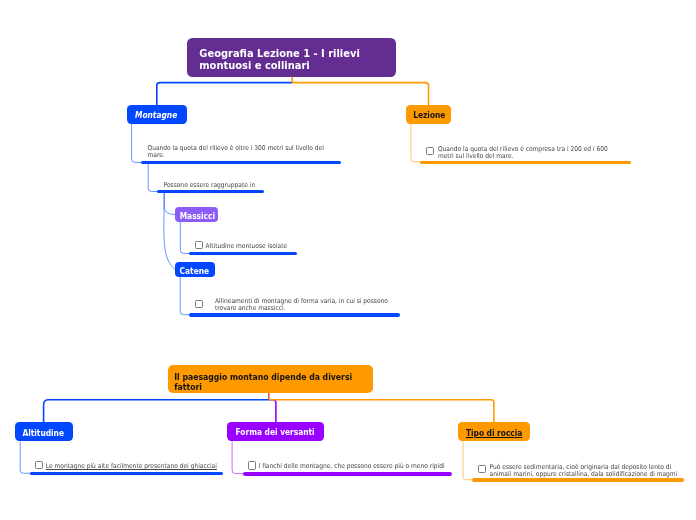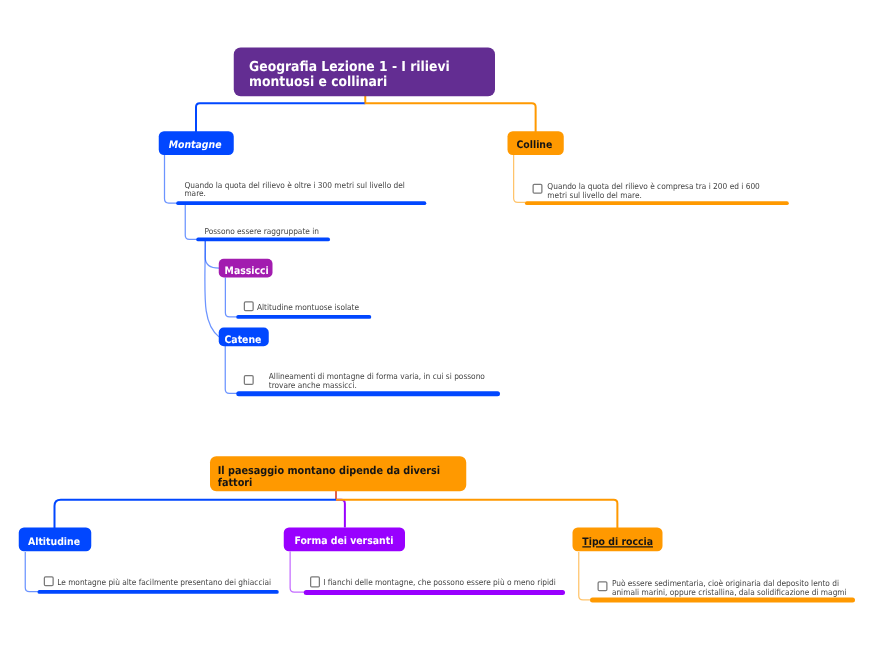--- a/index.html
+++ b/index.html
@@ -60,23 +60,23 @@
   </svg>
 
   <div id="layer">
       <div class="node root-node" style="left: 187.3px; top: 38.1px; width: 208.7px; height: 38.6px; background: rgb(99, 45, 146); color: rgb(255, 255, 255); font-size: 11px; padding: 0px 12px; border-radius: 5.5px;">
         <span class="lbl" style="position: relative; top: 2.8px; line-height: 11.8px; white-space: normal;">Geografia Lezione 1 - I rilievi montuosi e collinari</span>
       </div>
       <div class="node lvl-node" style="left: 126.5px; top: 104.7px; width: 60.3px; height: 18.9px; background: rgb(1, 71, 255); color: rgb(255, 255, 255); font-size: 8.3px; padding: 0px 8.5px; border-radius: 4.2px;">
         <span class="lbl" style="position: relative; top: 1px; white-space: nowrap; font-style: italic;">Montagne</span>
       </div>
       <div class="node lvl-node" style="left: 406px; top: 104.7px; width: 45px; height: 18.9px; background: rgb(255, 153, 0); color: rgb(20, 20, 20); font-size: 8.3px; padding: 0px 7.2px; border-radius: 4.2px;">
-        <span class="lbl" style="position: relative; top: 1.3px; white-space: nowrap;">Colline</span>
+        <span class="lbl" style="position: relative; top: 1.3px; white-space: nowrap;">Lezione</span>
       </div>
-      <div class="node lvl-node" style="left: 175.1px; top: 207.1px; width: 43.3px; height: 14.8px; background: #a21caf; color: rgb(255, 255, 255); font-size: 8.3px; padding: 0px 4.6px; border-radius: 4px;">
+      <div class="node lvl-node" style="left: 175.1px; top: 207.1px; width: 43.3px; height: 14.8px; background: #8b5cf6; color: rgb(255, 255, 255); font-size: 8.3px; padding: 0px 4.6px; border-radius: 4px;">
         <span class="lbl" style="position: relative; top: 1.1px; white-space: nowrap;">Massicci</span>
       </div>
       <div class="node lvl-node" style="left: 175px; top: 262.3px; width: 40px; height: 14.4px; background: rgb(1, 71, 255); color: rgb(255, 255, 255); font-size: 8.3px; padding: 0px 4.6px; border-radius: 4px;">
         <span class="lbl" style="position: relative; top: 1.1px; white-space: nowrap;">Catene</span>
       </div>
       <div class="node lvl-node" style="left: 167.9px; top: 365.2px; width: 205px; height: 27.5px; background: rgb(255, 153, 0); color: rgb(20, 20, 20); font-size: 8.6px; padding: 0px 6.3px; border-radius: 5px;">
         <span class="lbl" style="position: relative; top: 3.5px; line-height: 10.2px; white-space: normal;">Il paesaggio montano dipende da diversi fattori</span>
       </div>
       <div class="node lvl-node" style="left: 15.2px; top: 422.2px; width: 57.8px; height: 18.9px; background: rgb(1, 71, 255); color: rgb(255, 255, 255); font-size: 8.3px; padding: 0px 7.2px; border-radius: 4.2px;">
         <span class="lbl" style="position: relative; top: 1.1px; white-space: nowrap;">Altitudine</span>
@@ -105,21 +105,21 @@
         <div class="txt" style="left: 205.6px; top: 243.25px; width: 85.8px; font-size: 6.6px; line-height: 6.8px;">Altitudine montuose isolate</div>
         <div class="bar" style="left: 189px; top: 251.9px; width: 108.1px; height: 3.5px; background: rgb(1, 71, 255);"></div>
       </div>
       <div class="leaf" style="left: 0px; top: 0px;">
         <div class="cbox" style="left: 195.1px; top: 300px;"></div>
         <div class="txt" style="left: 215px; top: 298.05px; width: 188.1px; font-size: 6.6px; line-height: 6.8px;">Allineamenti di montagne di forma varia, in cui si possono trovare anche massicci.</div>
         <div class="bar" style="left: 189.1px; top: 313px; width: 211px; height: 3.5px; background: rgb(1, 71, 255);"></div>
       </div>
       <div class="leaf" style="left: 0px; top: 0px;">
         <div class="cbox" style="left: 35.1px; top: 461.1px;"></div>
-        <div class="txt" style="left: 45.8px; top: 463.35px; width: 171.4px; font-size: 6.6px; line-height: 6.8px;">Le montagne più alte facilmente presentano dei ghiacciai</div>
+        <div class="txt" style="left: 45.8px; top: 463.35px; width: 171.4px; font-size: 6.6px; line-height: 6.8px; text-decoration: underline;">Le montagne più alte facilmente presentano dei ghiacciai</div>
         <div class="bar" style="left: 30.1px; top: 471.7px; width: 192.8px; height: 3.6px; background: rgb(1, 71, 255);"></div>
       </div>
       <div class="leaf" style="left: 0px; top: 0px;">
         <div class="cbox" style="left: 247.5px; top: 461.2px;"></div>
         <div class="txt" style="left: 258.5px; top: 463.35px; width: 187.8px; font-size: 6.6px; line-height: 6.8px;">I fianchi delle montagne, che possono essere più o meno ripidi</div>
         <div class="bar" style="left: 242.8px; top: 472px; width: 209.2px; height: 3.5px; background: rgb(153, 0, 255);"></div>
       </div>
       <div class="leaf" style="left: 0px; top: 0px;">
         <div class="cbox" style="left: 478px; top: 464.9px;"></div>
         <div class="txt" style="left: 489.5px; top: 464.25px; width: 188.5px; font-size: 6.6px; line-height: 6.8px;">Può essere sedimentaria, cioè originaria dal deposito lento di animali marini, oppure cristallina, dala solidificazione di magmi</div>

